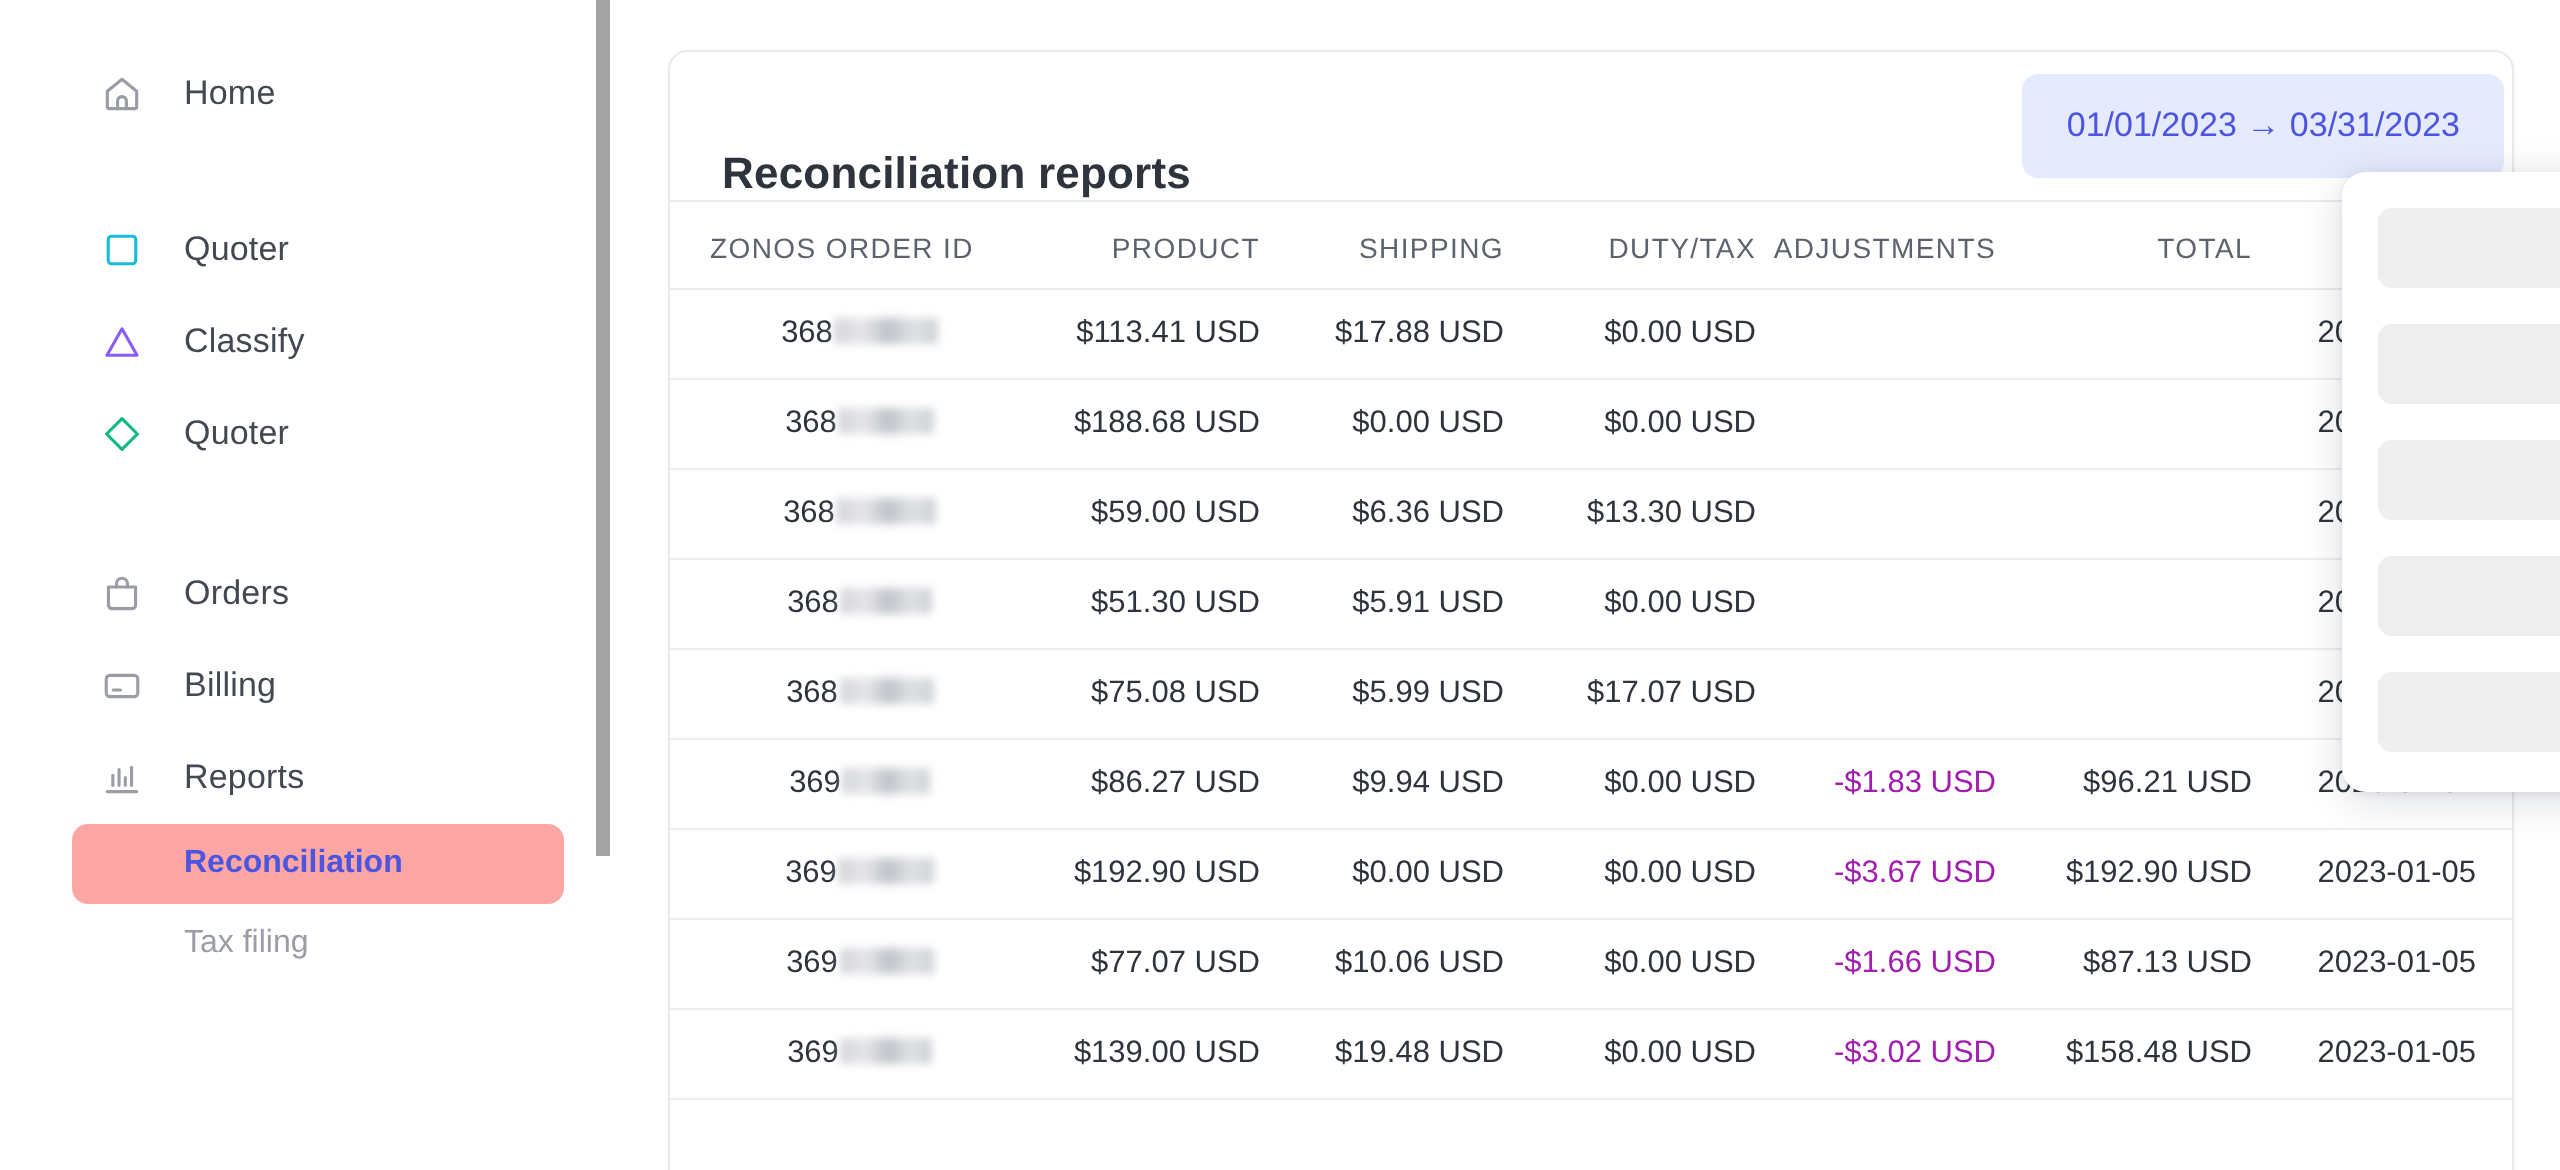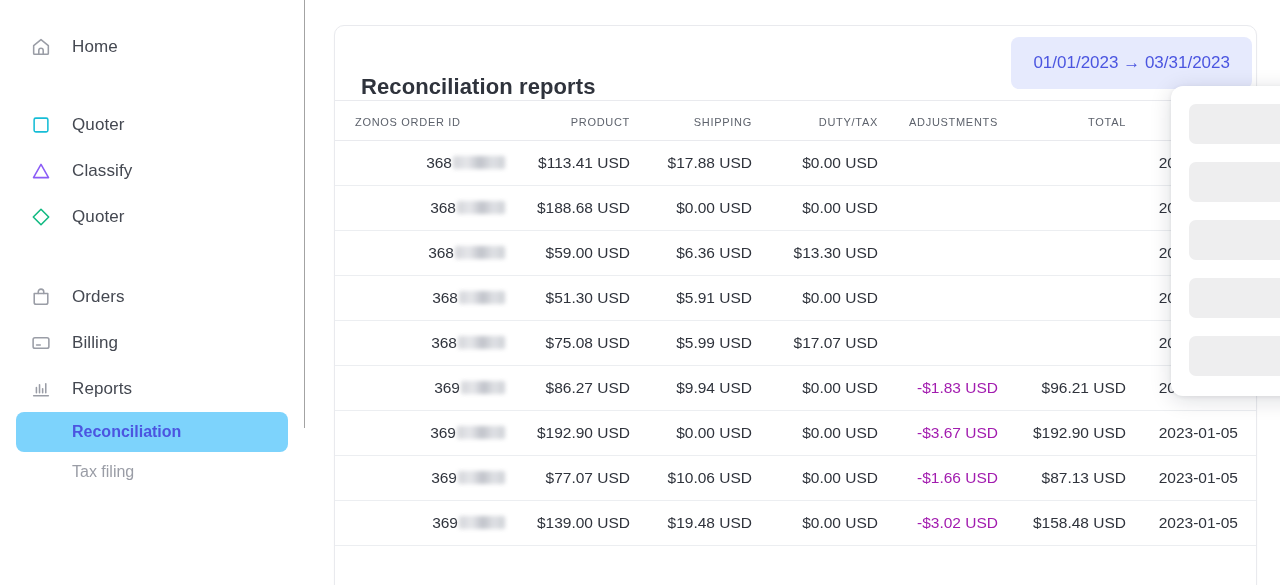--- a/index.html
+++ b/index.html
@@ -7,24 +7,25 @@
     width: 1280px; height: 585px;
     background: #ffffff;
     font-family: "Liberation Sans", sans-serif;
     overflow: hidden;
   }
   .app { position: relative; width: 1280px; height: 585px; display: flex; }
 
   
   .sidebar {
     width: 305px; height: 428px;
-    border-right: 1px solid #a3a3a3;
+    border-right: 7px solid #a3a3a3;
     background: #ffffff;
     position: relative;
     flex: none;
+    padding-left: 20px;
   }
   .nav-item {
     display: flex; align-items: center;
     height: 46px;
     padding-left: 30px;
     gap: 20px;
     cursor: pointer;
   }
   .nav-item .ico {
     width: 22px; height: 22px;
@@ -39,21 +40,21 @@
   }
   .sub-item {
     display: flex; align-items: center;
     height: 40px;
     margin: 0 16px;
     padding-left: 56px;
     border-radius: 8px;
     cursor: pointer;
   }
   .sub-item .lbl { font-size: 16px; color: #9a9da6; }
-  .sub-item.active { background: #7dd3fc; }
+  .sub-item.active { background: #fca5a5; }
   .sub-item.active .lbl { color: #4b55e0; font-weight: 700; }
 
   
   .main { position: relative; flex: 1; height: 585px; background:#fff; }
 
   .card {
     position: absolute;
     left: 29px; top: 25px;
     width: 923px; height: 600px;
     background: #ffffff;
@@ -81,39 +82,39 @@
     border-radius: 8px;
     color: #4b55e0;
     font-size: 17px;
     cursor: pointer;
     white-space: nowrap;
   }
 
   
   table { width: 100%; border-collapse: collapse; table-layout: fixed; }
   thead th {
-    font-size: 11px;
+    font-size: 14px;
     font-weight: 400;
     color: #5d626c;
     letter-spacing: .7px;
     padding: 15px 0 12px 0;
     border-bottom: 1px solid #e9eaee;
     text-align: right;
     white-space: nowrap;
   }
   thead th.left { text-align: left; padding-left: 20px; }
   tbody td {
     font-size: 15.5px;
     color: #2f333c;
     padding: 13px 0;
     border-bottom: 1px solid #eceef1;
     text-align: right;
     white-space: nowrap;
   }
-  tbody td.left { text-align: right; padding-left: 20px; text-decoration: underline; }
+  tbody td.left { text-align: center; padding-left: 20px; text-decoration: underline; }
   tbody td.neg { color: #a21caf; }
   tbody td.pad-r { padding-right: 20px; }
   thead th.pad-r { padding-right: 20px; }
 
   .blur-id { display: inline-flex; align-items: baseline; gap: 0; }
   .blur-id .vis { color: #2f333c; }
   .blur-id .hid {
     display: inline-block;
     height: 13px;
     margin-left: 1px;

